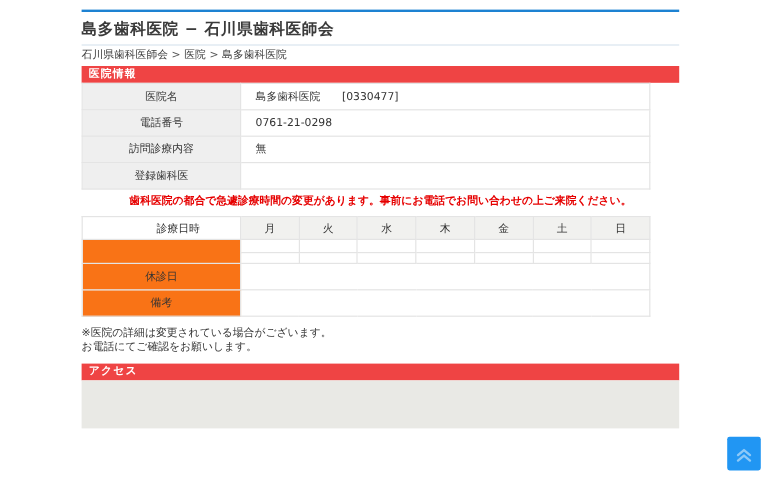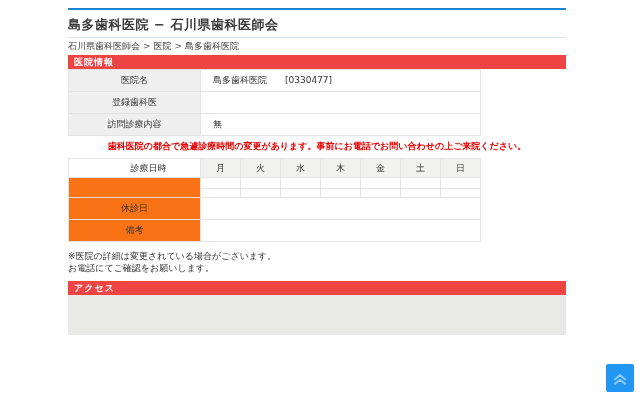--- a/index.html
+++ b/index.html
@@ -13,21 +13,21 @@
 
   .title-divider { margin-top: 5px; height: 1px; background: #d9e4ee; }
 
   .breadcrumb { margin-top: 4px; font-size: 9px; line-height: 9px; color: #3a3a3a; }
   .breadcrumb .sep { margin: 0 3px; color: #555; }
   .breadcrumb a { color: #3a3a3a; text-decoration: none; }
 
   .section-bar { margin-top: 4px; height: 14px; line-height: 14px; background: #ef4444;
     color: #ffffff; font-size: 9px; font-weight: bold; padding-left: 6px; letter-spacing: 1px; }
 
-  table { border-collapse: collapse; width: 413px; table-layout: fixed; border-radius: 27px; }
+  table { border-collapse: collapse; width: 474px; table-layout: fixed; border-radius: 27px; }
   td, th { border: 1px solid #e4e4e4; font-size: 9px; font-weight: normal; }
 
   .info-table { margin-top: 0; }
   .info-table td.lbl { width: 132px; background: #efefef; text-align: center; height: 22px; color: #333; }
   .info-table td.val { padding-left: 12px; background: #ffffff; color: #333; }
   .info-table td.val .code { margin-left: 18px; }
 
   .notice { margin-top: 6px; text-align: center; font-size: 9px; line-height: 9px;
     font-weight: bold; color: #e60000; }
 
@@ -66,26 +66,30 @@
 
   <div class="section-bar">医院情報</div>
 
   <table class="info-table">
     <tbody>
       <tr>
         <td class="lbl">医院名</td>
         <td class="val"><span>島多歯科医院</span><span class="code">[0330477]</span></td>
       </tr>
       <tr>
-        <td class="lbl">登録歯科医</td>
-        <td class="val"></td>
+        <td class="lbl">電話番号</td>
+        <td class="val">0761-21-0298</td>
       </tr>
       <tr>
         <td class="lbl">訪問診療内容</td>
         <td class="val">無</td>
+      </tr>
+      <tr>
+        <td class="lbl">登録歯科医</td>
+        <td class="val"></td>
       </tr>
     </tbody>
   </table>
 
   <div class="notice">歯科医院の都合で急遽診療時間の変更があります。事前にお電話でお問い合わせの上ご来院ください。</div>
 
   <table class="schedule-table">
     <colgroup>
       <col style="width:132px">
         <col>

